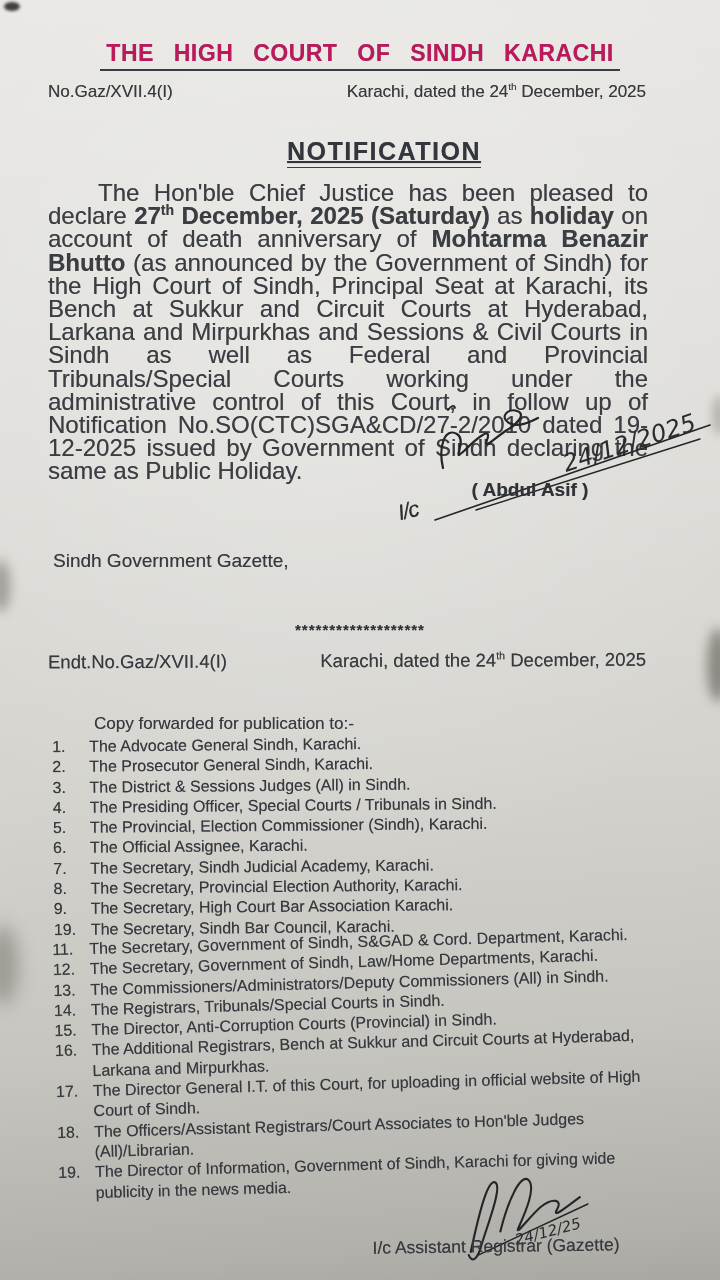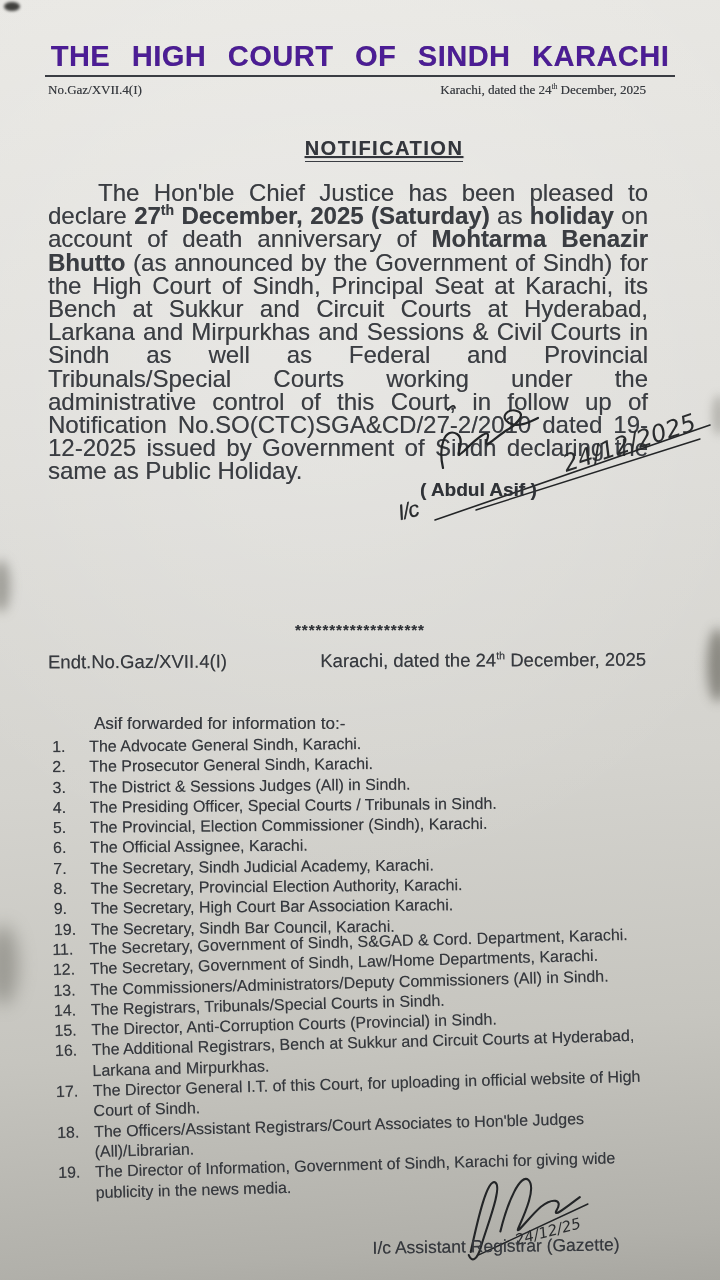--- a/index.html
+++ b/index.html
@@ -20,50 +20,49 @@
   .stain { position: absolute; border-radius: 50%; pointer-events: none; }
   .stain-tl   { left: 4px;  top: 2px;    width: 16px; height: 9px;  background: #232321; opacity: .85; filter: blur(1.5px); }
   .stain-left { left: -8px; top: 560px;  width: 18px; height: 52px; background: #6b6a62; opacity: .55; filter: blur(6px); }
   .stain-right{ right: -9px; top: 628px; width: 22px; height: 74px; background: #56544b; opacity: .6;  filter: blur(6px); }
   .stain-bl   { left: -12px; top: 925px; width: 30px; height: 80px; background: #6b6a62; opacity: .5;  filter: blur(9px); }
   .stain-r2   { right: -6px; top: 395px; width: 14px; height: 40px; background: #77766e; opacity: .4;  filter: blur(5px); }
 
   
   .title-wrap { position: absolute; top: 40px; left: 0; width: 100%; text-align: center; }
   .title-text {
-    display: inline-block; font-size: 29px; font-weight: bold;
-    letter-spacing: 0.5px; word-spacing: 13px; color: #4c1d95;
+    display: inline-block; font-size: 23px; font-weight: bold;
+    letter-spacing: 0.5px; word-spacing: 13px; color: #be185d;
     border-bottom: 2.5px solid #3a3d43; padding: 0 6px 2px 6px;
   }
   .refline {
     position: absolute; top: 82px; left: 48px; right: 74px;
     display: flex; justify-content: space-between; align-items: flex-start;
-    font-size: 13px;
-    font-family: Liberation Serif, serif;
+    font-size: 17px;
   }
   .heading-wrap { position: absolute; top: 137px; left: 24px; width: 100%; text-align: center; }
   .heading-text {
-    display: inline-block; font-size: 20px; font-weight: bold; letter-spacing: 1.5px;
+    display: inline-block; font-size: 25px; font-weight: bold; letter-spacing: 1.5px;
     color: #33363c; text-decoration: underline; text-decoration-thickness: 1.5px;
     border-bottom: 1.5px solid #3a3d43; padding-bottom: 1px;
   }
 
   
   .para {
     position: absolute; top: 181px; left: 48px; width: 600px;
     font-size: 24px; line-height: 23.2px;
     text-align: justify; text-justify: inter-word;
     text-indent: 50px; color: #3a3d42;
   }
 
   
   .sig-svg { position: absolute; left: 388px; top: 396px; pointer-events: none; }
   .hand { font-family: "DejaVu Sans", sans-serif; font-style: italic; fill: #2a2c2e; }
   .sig-block { position: absolute; left: 420px; top: 479px; width: 220px; font-size: 19px; line-height: 21.5px; }
-  .sig-name { text-align: left; font-weight: bold; color: #2f3237; }
+  .sig-name { text-align: center; font-weight: bold; color: #2f3237; }
   .sig-for .gap { display: inline-block; width: 42px; }
   .ic-mark {
     position: absolute; left: 398px; top: 498px; font-size: 22px; font-style: italic;
     color: #2a2c2e; transform: rotate(-14deg); letter-spacing: -1px;
   }
 
   
   .publisher { position: absolute; left: 53px; top: 549px; font-size: 19px; line-height: 23.5px; }
 
   
@@ -125,30 +124,31 @@
   <text class="hand" font-size="24" transform="translate(178,76) rotate(-18)">24/12/2025</text>
 </svg>
 
 <div class="ic-mark ink">I/c</div>
 
 <div class="sig-block ink">
   <div class="sig-name">( Abdul Asif )</div>
 </div>
 
 <div class="publisher ink">
+  <div>Sindh Government Gazette,</div>
 </div>
 
 <div class="stars ink">*******************</div>
 
 <div class="endtline ink">
   <span>Endt.No.Gaz/XVII.4(I)</span>
   <span><span>Karachi, dated the 24</span><sup>th</sup><span> December, 2025</span></span>
 </div>
 
-<div class="copyline ink">Asif forwarded for information to:-</div>
+<div class="copyline ink">Copy forwarded for publication to:-</div>
 
 <div class="list list-upper ink">
   <div class="row">
       <span class="num">1.</span>
       <span class="txt">The Advocate General Sindh, Karachi.</span>
     </div>
   <div class="row">
       <span class="num">2.</span>
       <span class="txt">The Prosecutor General Sindh, Karachi.</span>
     </div>

